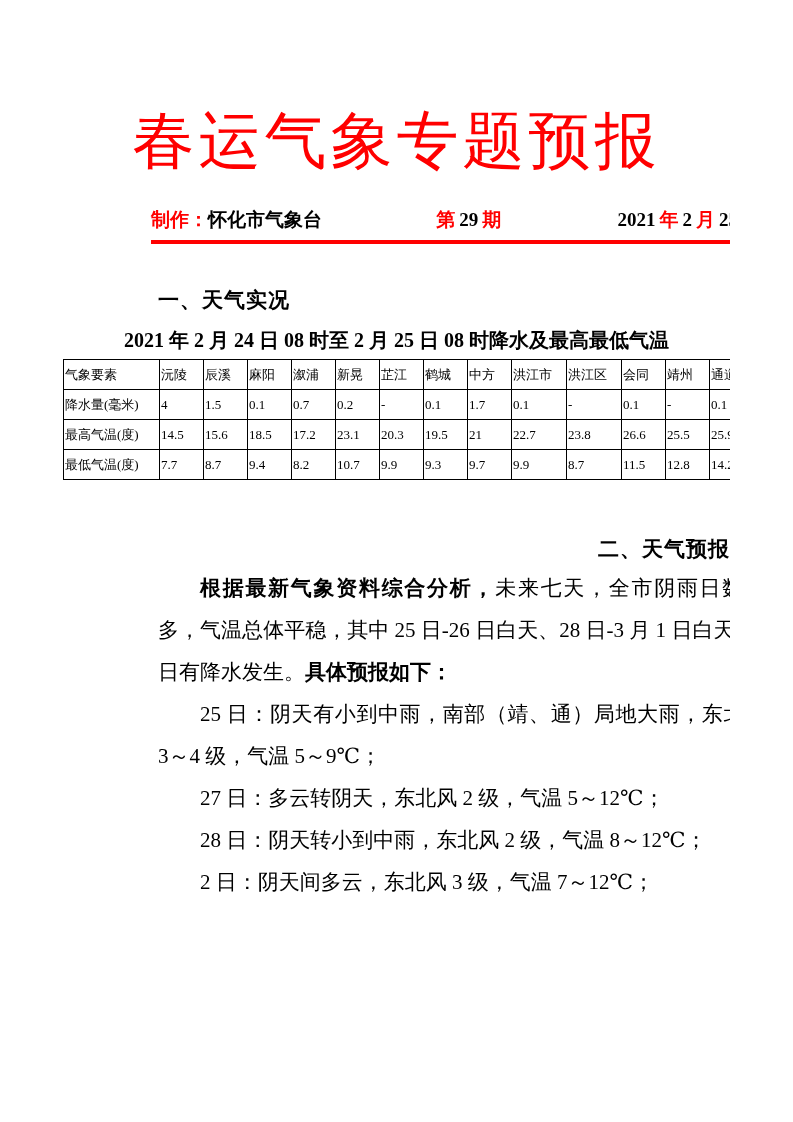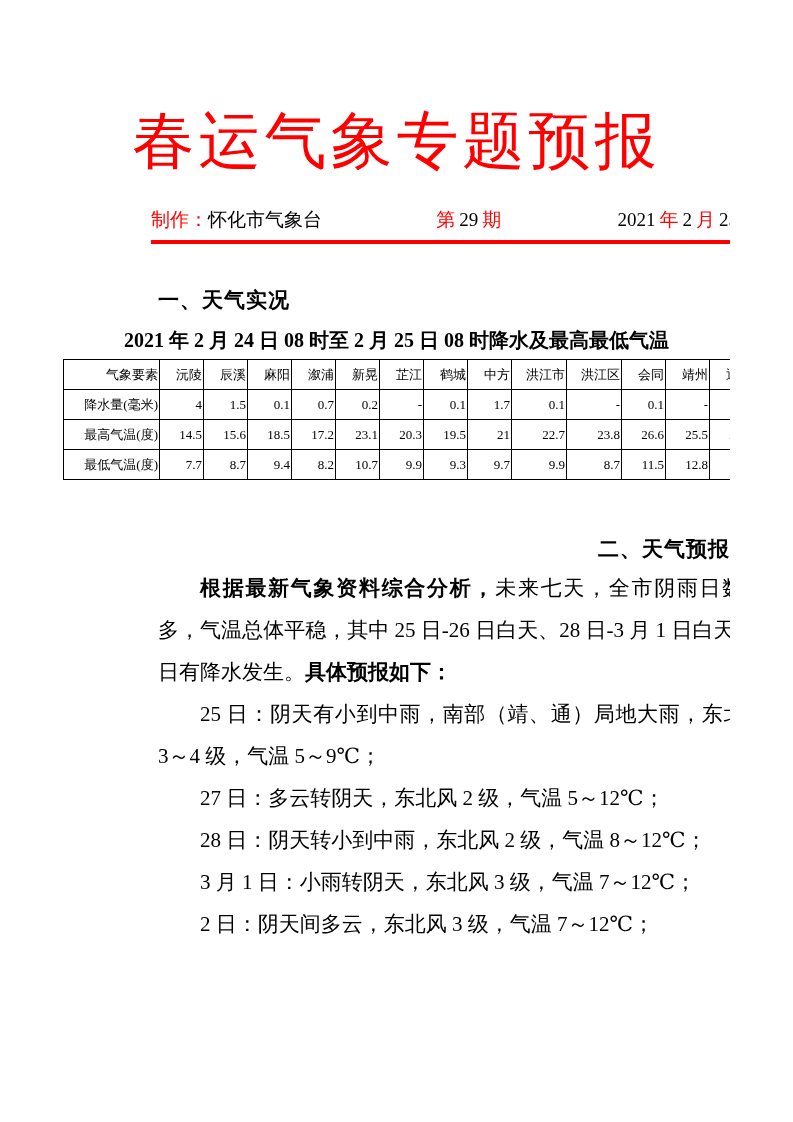--- a/index.html
+++ b/index.html
@@ -25,21 +25,21 @@
     font-weight: 400;
     white-space: nowrap;
   }
   .info-row {
     width: 612px;
     margin: 16px 0 0 88px;
     display: flex;
     justify-content: space-between;
     align-items: baseline;
     font-size: 19px;
-    font-weight: 400;
+    font-weight: 700;
     white-space: nowrap;
     gap: 28px;
   }
   .info-left .red, .info-center .red, .info-right .red { color: #ff0000; }
   .info-center span, .info-right span { margin: 0 2px; }
   .red-rule {
     width: 612px;
     height: 4px;
     margin: 7px 0 0 88px;
     background: #ff0000;
@@ -60,21 +60,21 @@
   table.obs {
     margin: 5px auto 0 auto;
     width: 687px;
     border-collapse: collapse;
     font-size: 13px;
     table-layout: fixed;
   }
   table.obs th, table.obs td {
     border: 1px solid #000000;
     height: 30px;
-    text-align: right;
+    text-align: left;
     vertical-align: middle;
     font-weight: 400;
     padding: 0 1px;
     overflow: hidden;
   }
   col.c-label { width: 96px; }
   col.c-city  { width: 44px; }
   col.c-wide  { width: 55px; }
   
   .sec2-heading { margin-top: 55px; text-align: right; }
@@ -191,17 +191,16 @@
     </tbody>
   </table>
 
   <div class="sec-heading sec2-heading">二、天气预报</div>
 
   <div class="body-text">
     <p><b>根据最新气象资料综合分析，</b><span>未来七天，全市阴雨日数较多，气温总体平稳，其中 25 日-26 日白天、28 日-3 月 1 日白天、3 日有降水发生。</span><b>具体预报如下：</b></p>
     <p>25 日：阴天有小到中雨，南部（靖、通）局地大雨，东北风 3～4 级，气温 5～9℃；</p>
     <p>27 日：多云转阴天，东北风 2 级，气温 5～12℃；</p>
     <p>28 日：阴天转小到中雨，东北风 2 级，气温 8～12℃；</p>
-    <p>3 月 1 日：小雨转阴天，东北风 3 级，气温 7～12℃；</p>
     <p>2 日：阴天间多云，东北风 3 级，气温 7～12℃；</p>
   </div>
 
 </div>
 
 </body></html>

